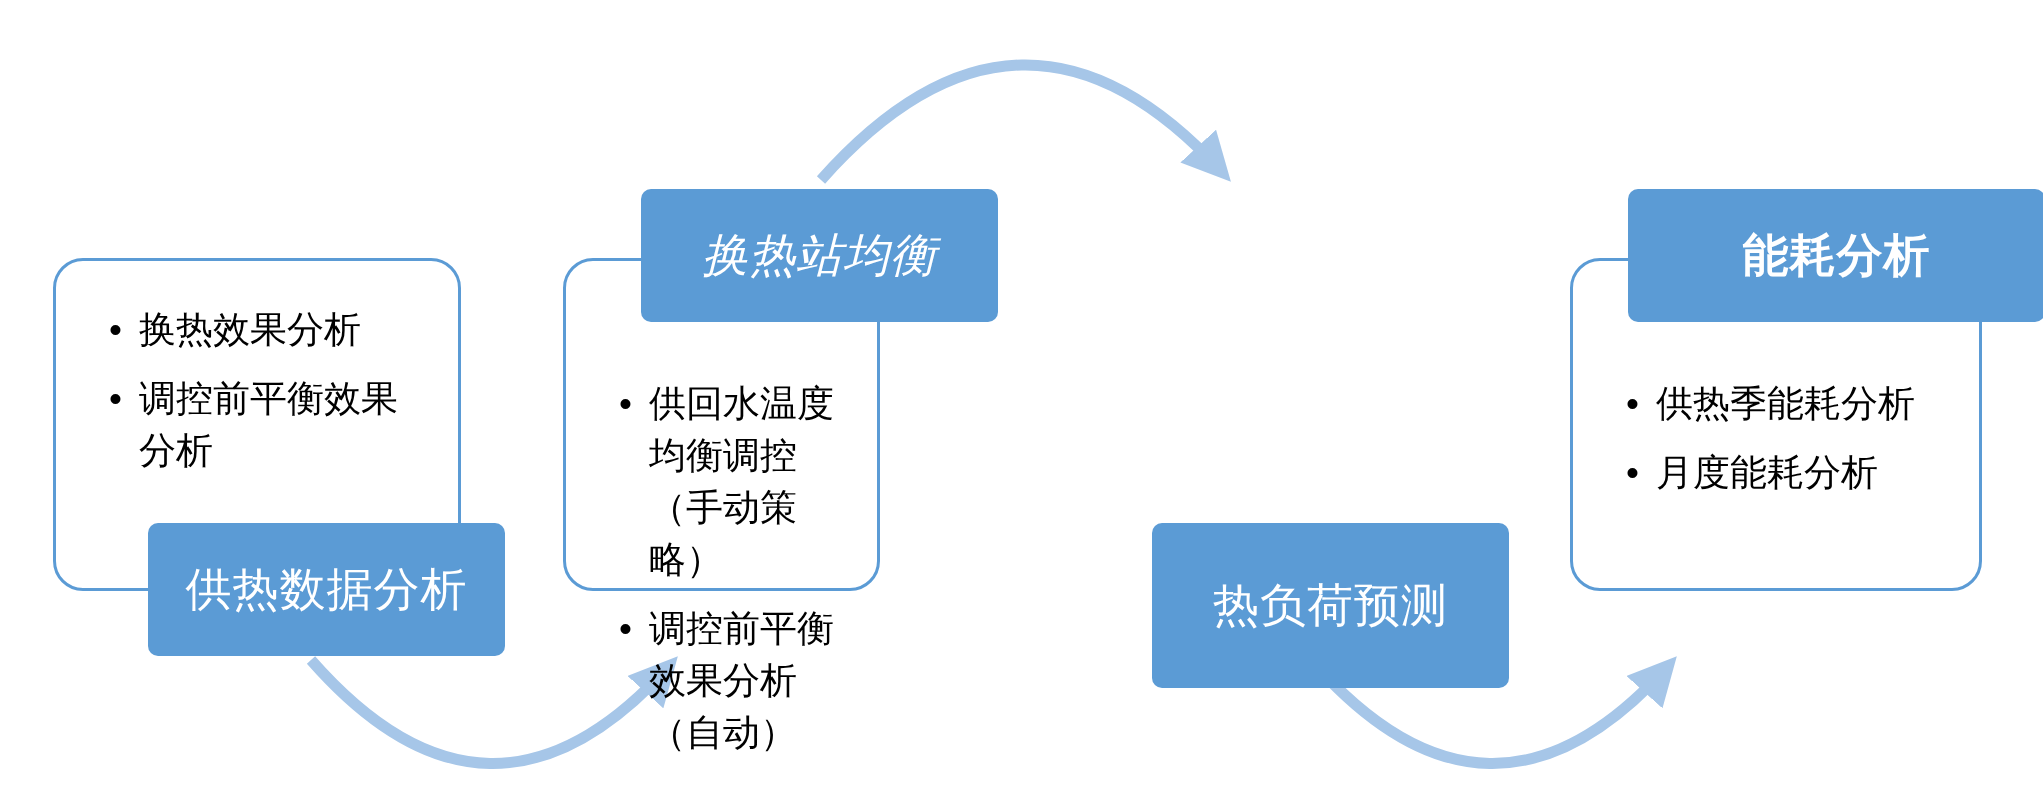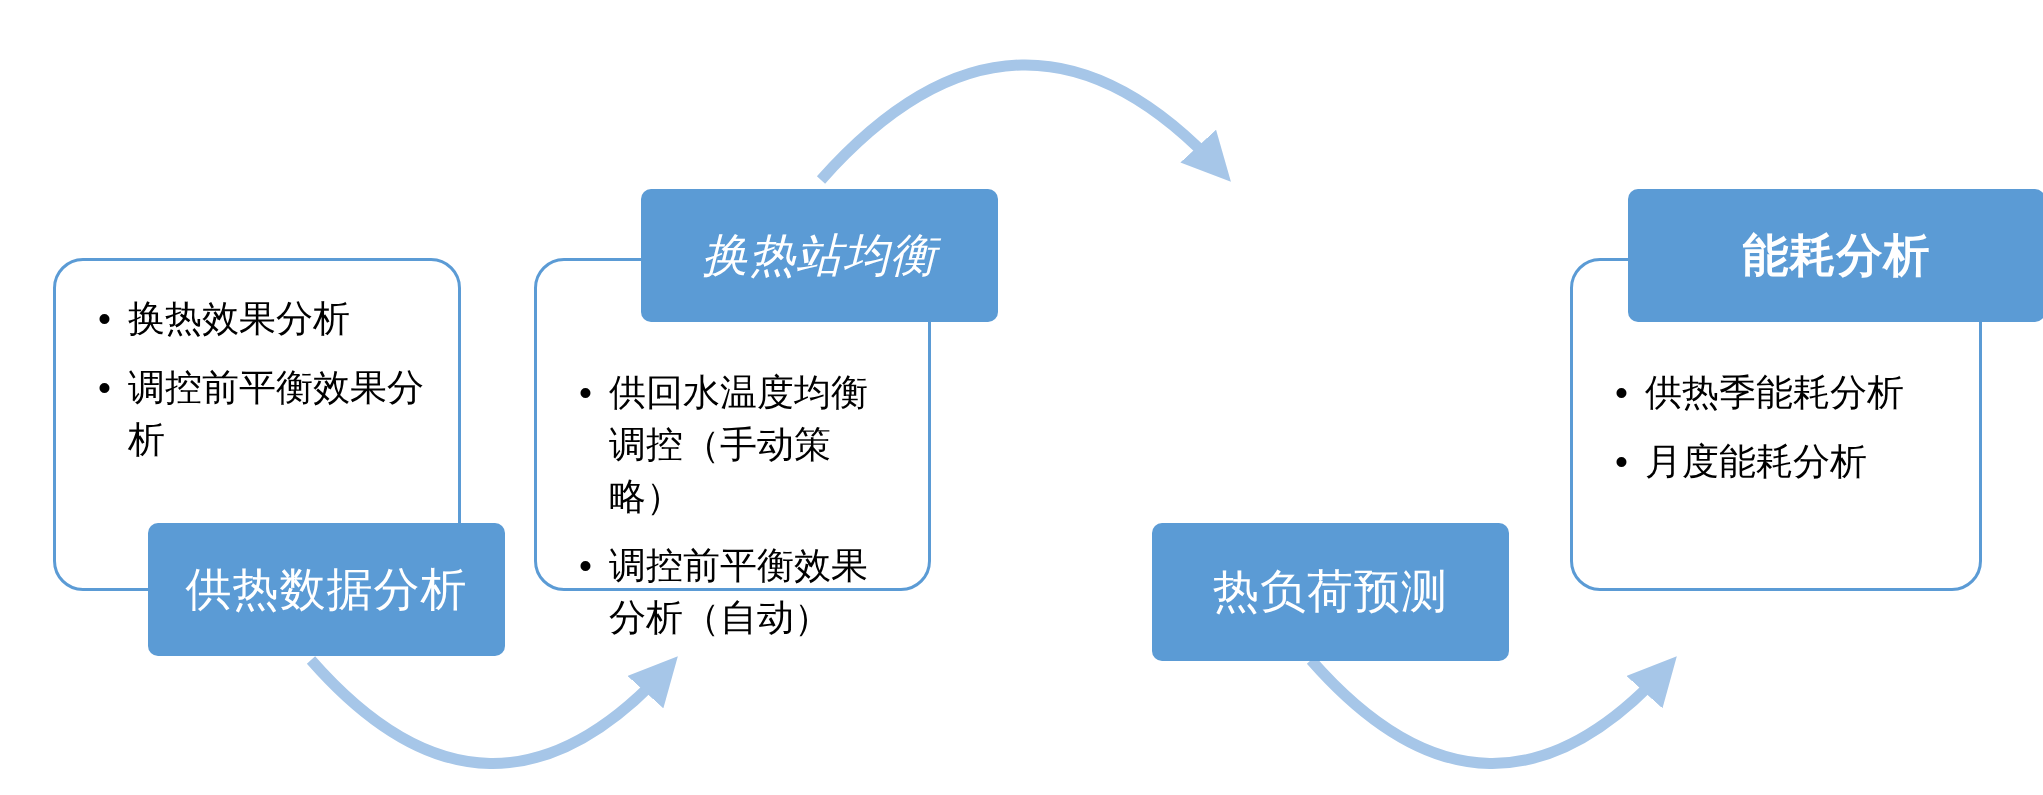--- a/index.html
+++ b/index.html
@@ -48,21 +48,21 @@
     border-radius: 10px;
     display: flex;
     align-items: center;
     justify-content: center;
     font-size: 46px;
     letter-spacing: 1px;
     white-space: nowrap;
   }
   .bullet-list {
     list-style: none;
-    margin: 4px;
+    margin: 15px;
     padding: 28px 24px 0 34px;
     font-size: 37px;
     line-height: 52px;
     color: var(--bullet-text, #000000);
   }
   .bullet-list.pad-top {
     padding-top: 102px;
   }
   .bullet-list li {
     position: relative;
@@ -71,23 +71,23 @@
   }
   .bullet-list li::before {
     content: "\2022";
     position: absolute;
     left: 4px;
   }
   
   .g1d { left: 53px;   top: 258px; width: 408px; height: 333px; }
   .g1t { left: 148px;  top: 523px; width: 357px; height: 133px; }
   .g2t { left: 641px;  top: 189px; width: 357px; height: 133px; font-style: italic; }
-  .g2d { left: 534px;  top: 258px; width: 397px; height: 333px; }
+  .g2d { left: 563px;  top: 258px; width: 317px; height: 333px; }
   .g3d { left: 1071px; top: 258px; width: 403px; height: 333px; }
-  .g3t { left: 1152px; top: 523px; width: 357px; height: 138px; }
+  .g3t { left: 1152px; top: 523px; width: 357px; height: 165px; }
   .g4t { left: 1628px; top: 189px; width: 417px; height: 133px; font-weight: bold; }
   .g4d { left: 1570px; top: 258px; width: 412px; height: 333px; }
 </style>
 </head>
 <body>
 
 <div class="canvas">
 
   <svg class="arrows-layer" viewBox="0 0 2043 795" xmlns="http://www.w3.org/2000/svg">
     <defs>

